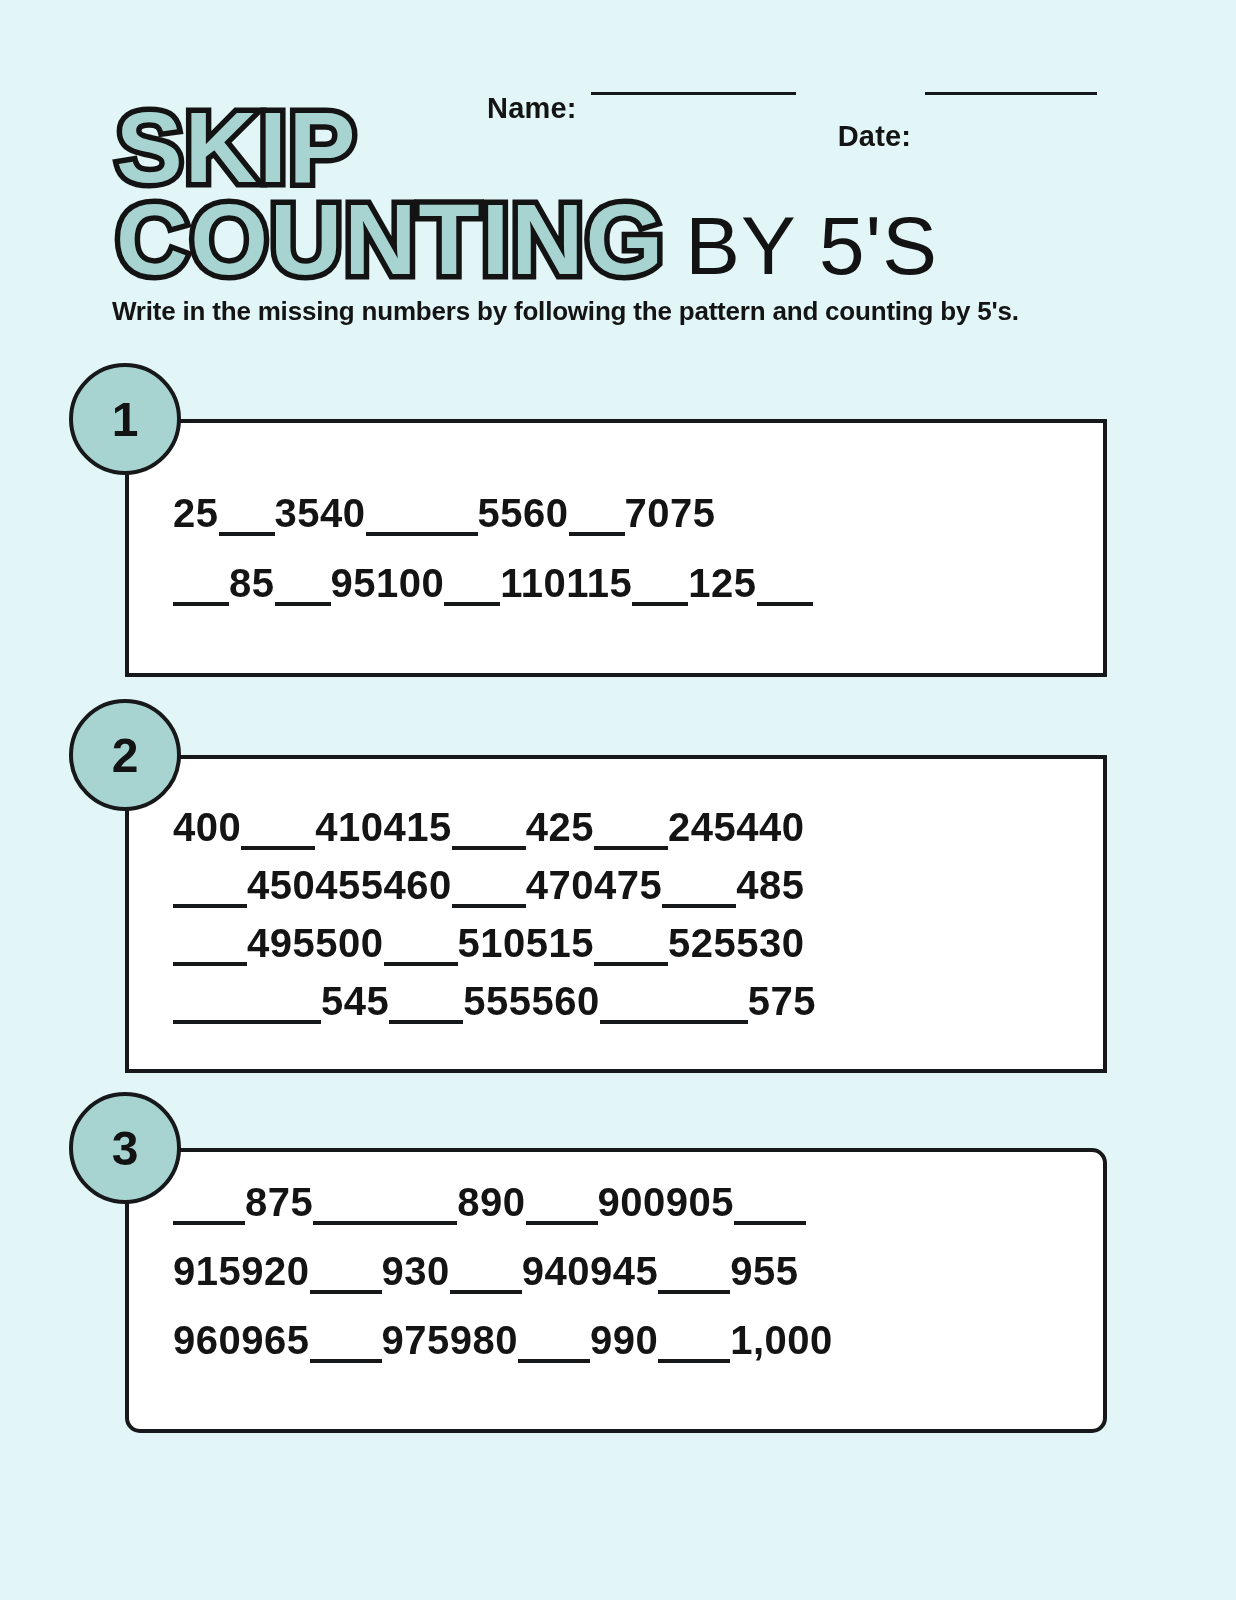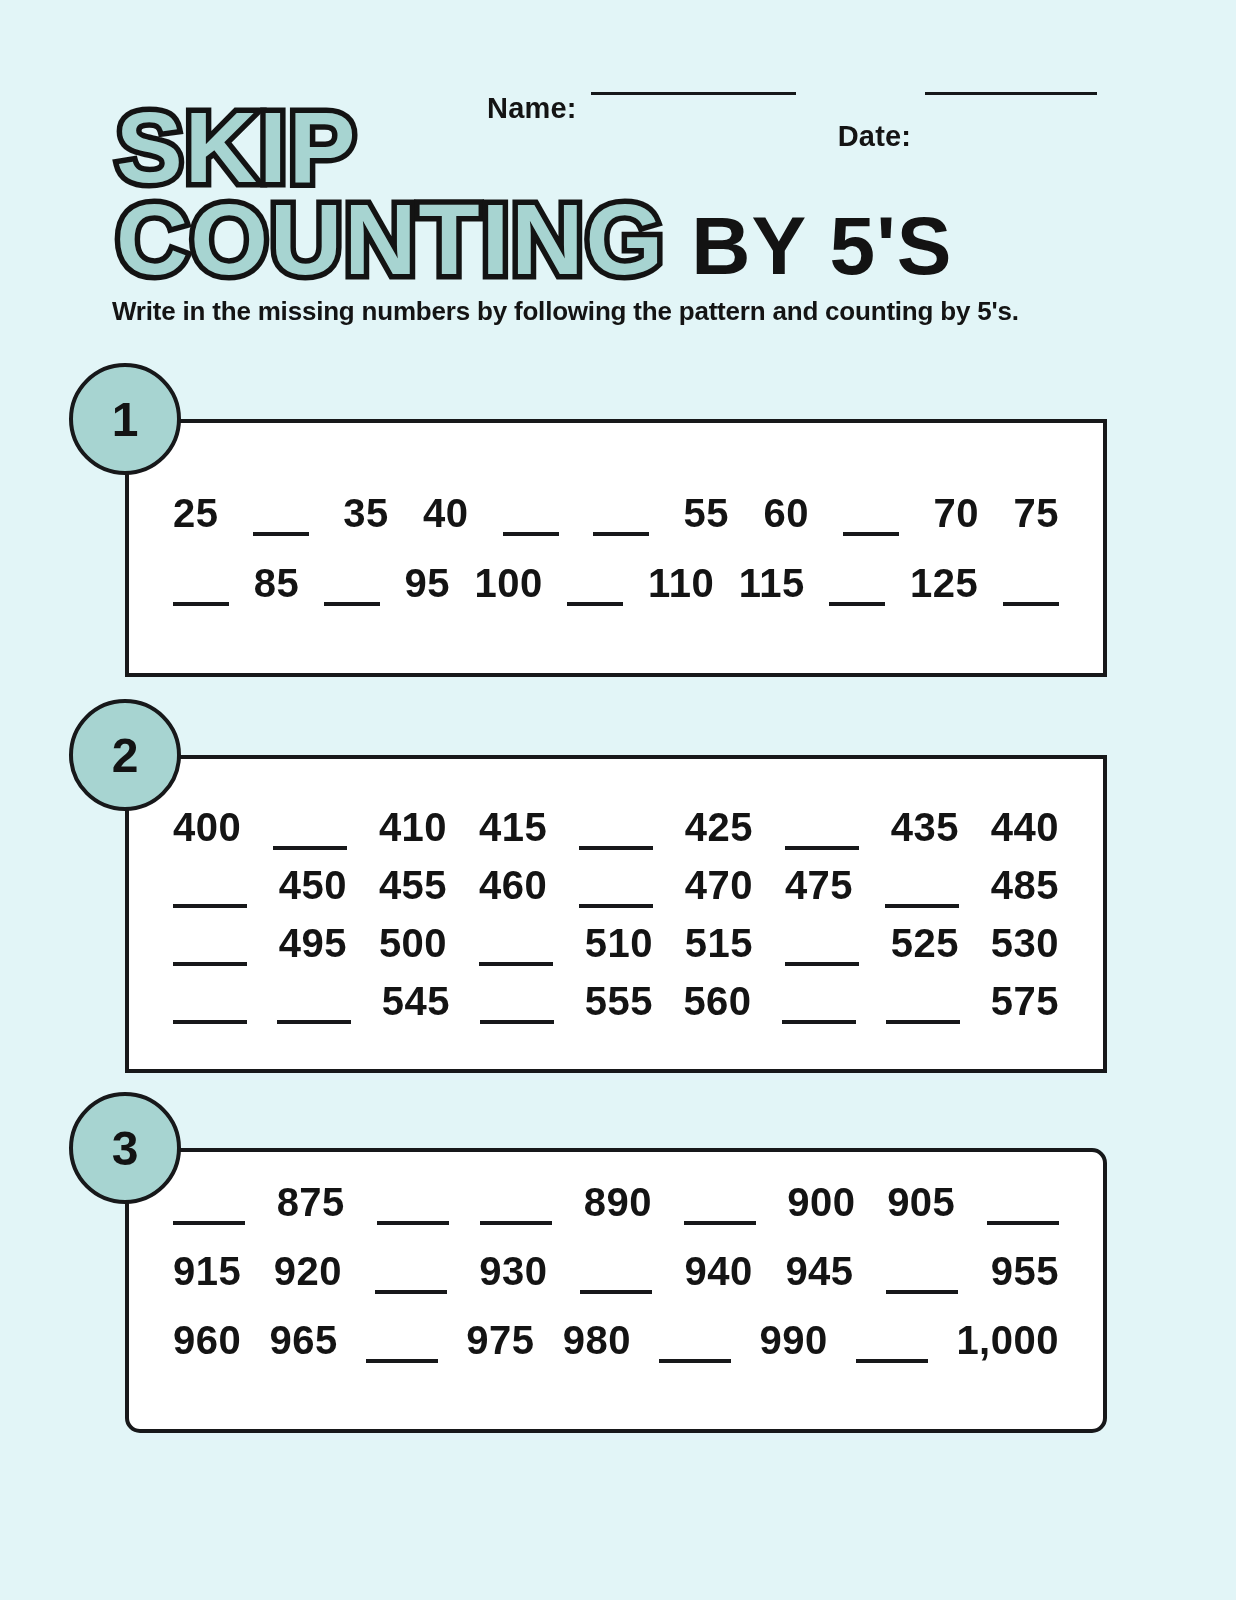--- a/index.html
+++ b/index.html
@@ -40,23 +40,23 @@
     color:var(--accent);
     font-size:100px; line-height:0.92; letter-spacing:2px;
     font-weight:800;
   }
   .bubble::before{
     content:attr(data-text);
     position:absolute; left:0; top:0; z-index:-1;
     -webkit-text-stroke:11px #131313;
     text-shadow:2px 3px 0 #131313;
   }
-  .title-line2{ display:flex; align-items:baseline; gap:26px; }
+  .title-line2{ display:flex; align-items:baseline; gap:20px; }
   .suffix{
-    font-size:82px; font-weight:700; letter-spacing:1px; color:#131313;
+    font-size:82px; font-weight:400; letter-spacing:1px; color:#131313;
   }
 
   
   .instructions{
     position:absolute; left:112px; top:296px; margin:0;
     font-size:26px; font-weight:bold; letter-spacing:-0.2px;
   }
 
   
   #sections section{ position:absolute; left:125px; width:982px; }
@@ -79,21 +79,21 @@
     position:absolute; left:-56px; top:-56px; z-index:2;
     width:104px; height:104px; border-radius:50%;
     background:var(--accent);
     border:4px solid #17181a;
     display:flex; align-items:center; justify-content:center;
     font-size:48px; font-weight:800; color:#131313;
     box-sizing:content-box;
   }
 
   .row{
-    display:flex; justify-content:space-between; align-items:baseline;
+    display:flex; align-items:baseline;
     padding:0 44px;
     font-size:40px; font-weight:bold; letter-spacing:0.5px; line-height:1.05;
   }
   .num{ white-space:nowrap; }
   .blank{
     display:inline-block; height:0;
     border-bottom:4px solid #17181a;
     transform:translateY(9px);
   }
   #sections section:nth-child(1) .blank{ width:56px; }
@@ -162,21 +162,21 @@
         </div>
         <div class="box">
           <div class="row">
             <span class="num">400</span>
             <span class="blank"></span>
             <span class="num">410</span>
             <span class="num">415</span>
             <span class="blank"></span>
             <span class="num">425</span>
             <span class="blank"></span>
-            <span class="num">435</span>
+            <span class="num">245</span>
             <span class="num">440</span>
           </div>
           <div class="row">
             <span class="blank"></span>
             <span class="num">450</span>
             <span class="num">455</span>
             <span class="num">460</span>
             <span class="blank"></span>
             <span class="num">470</span>
             <span class="num">475</span>

